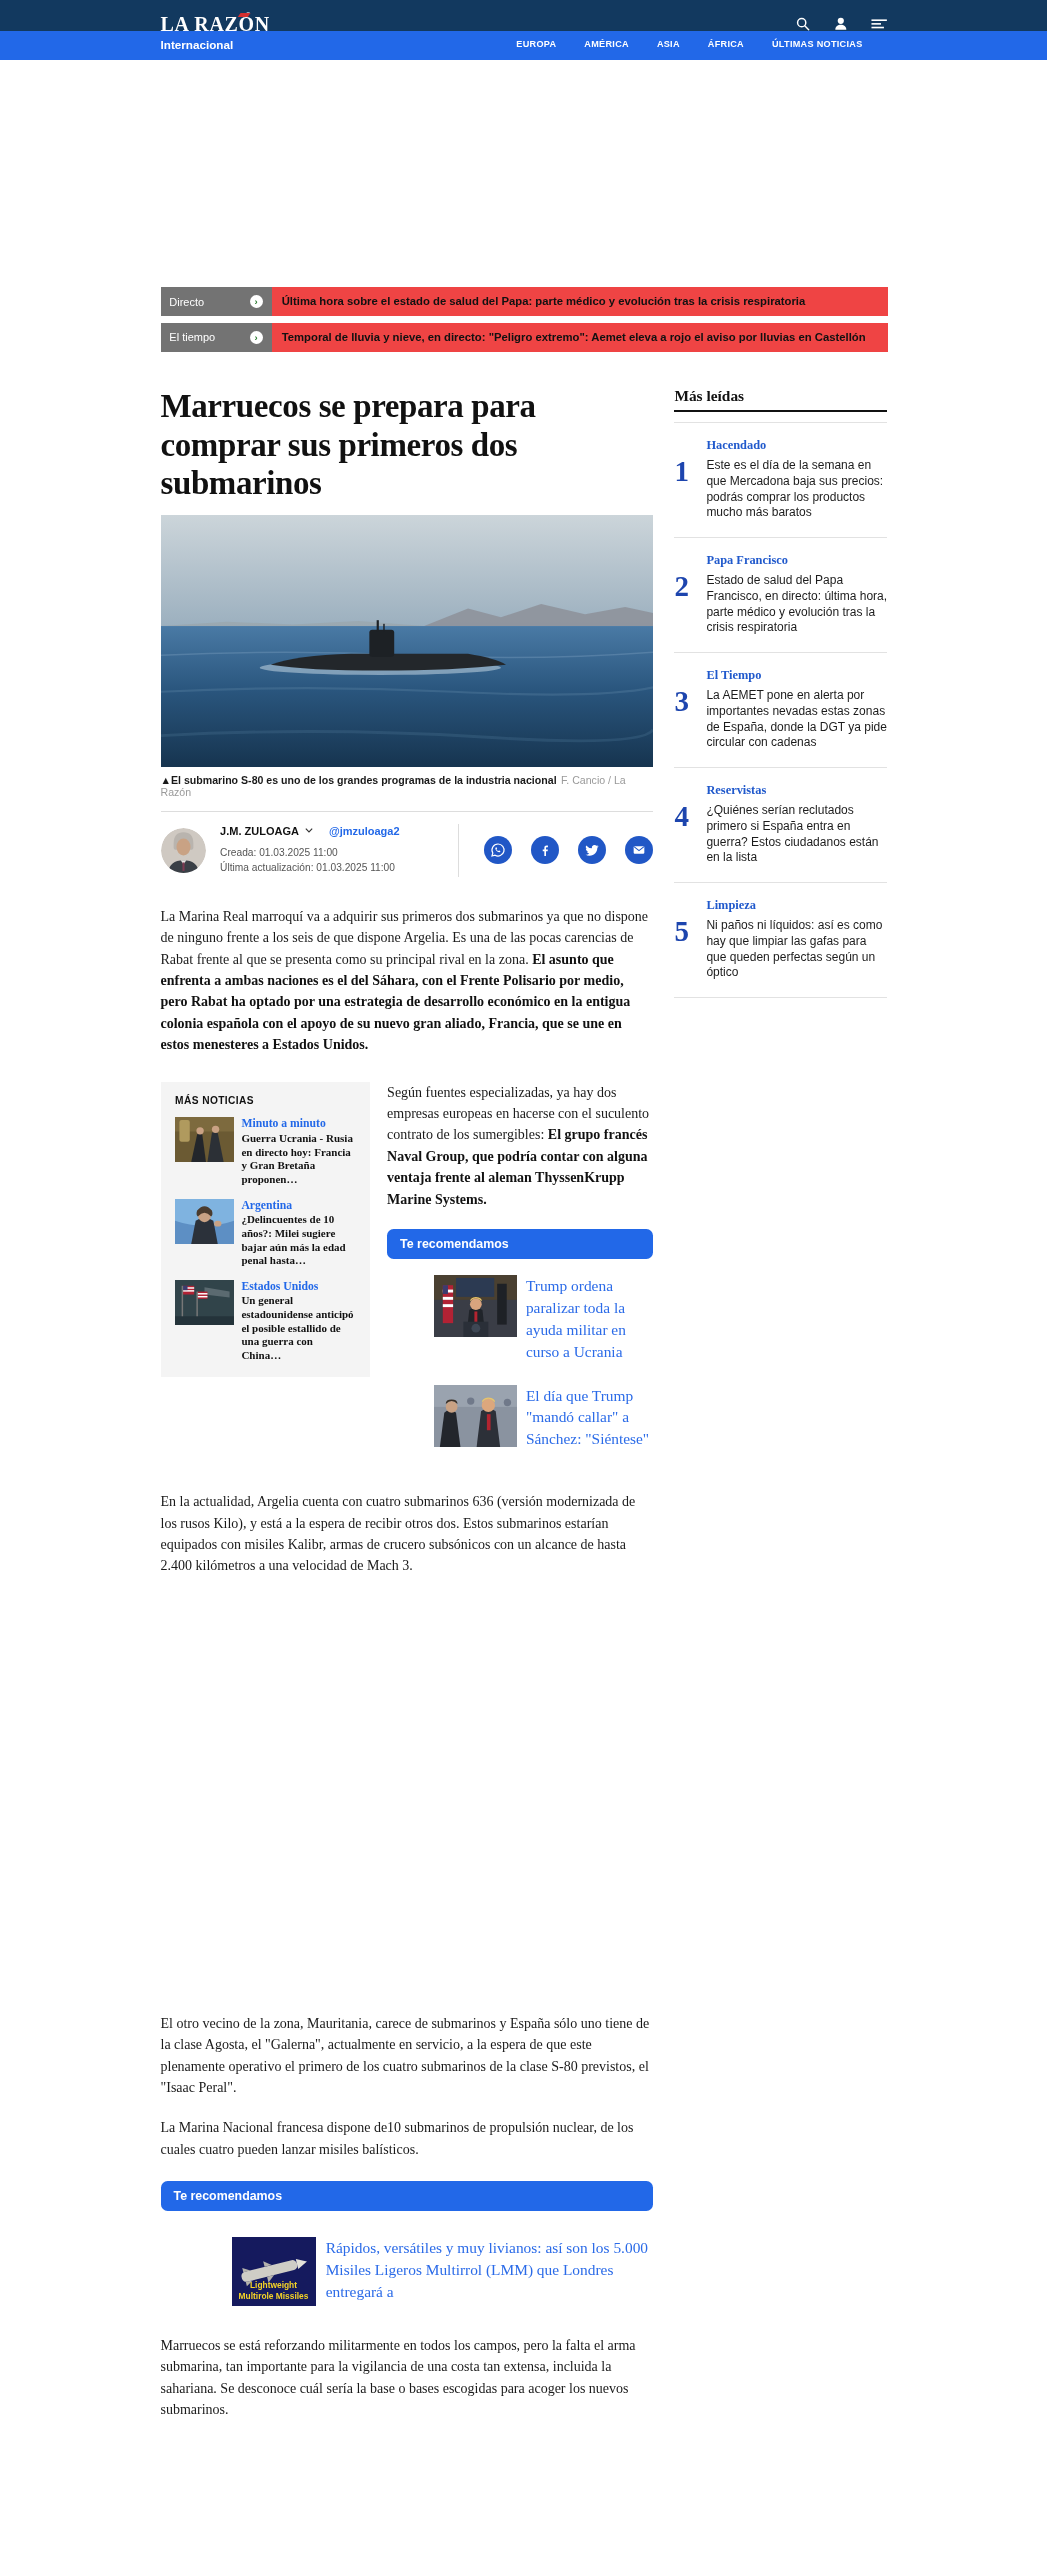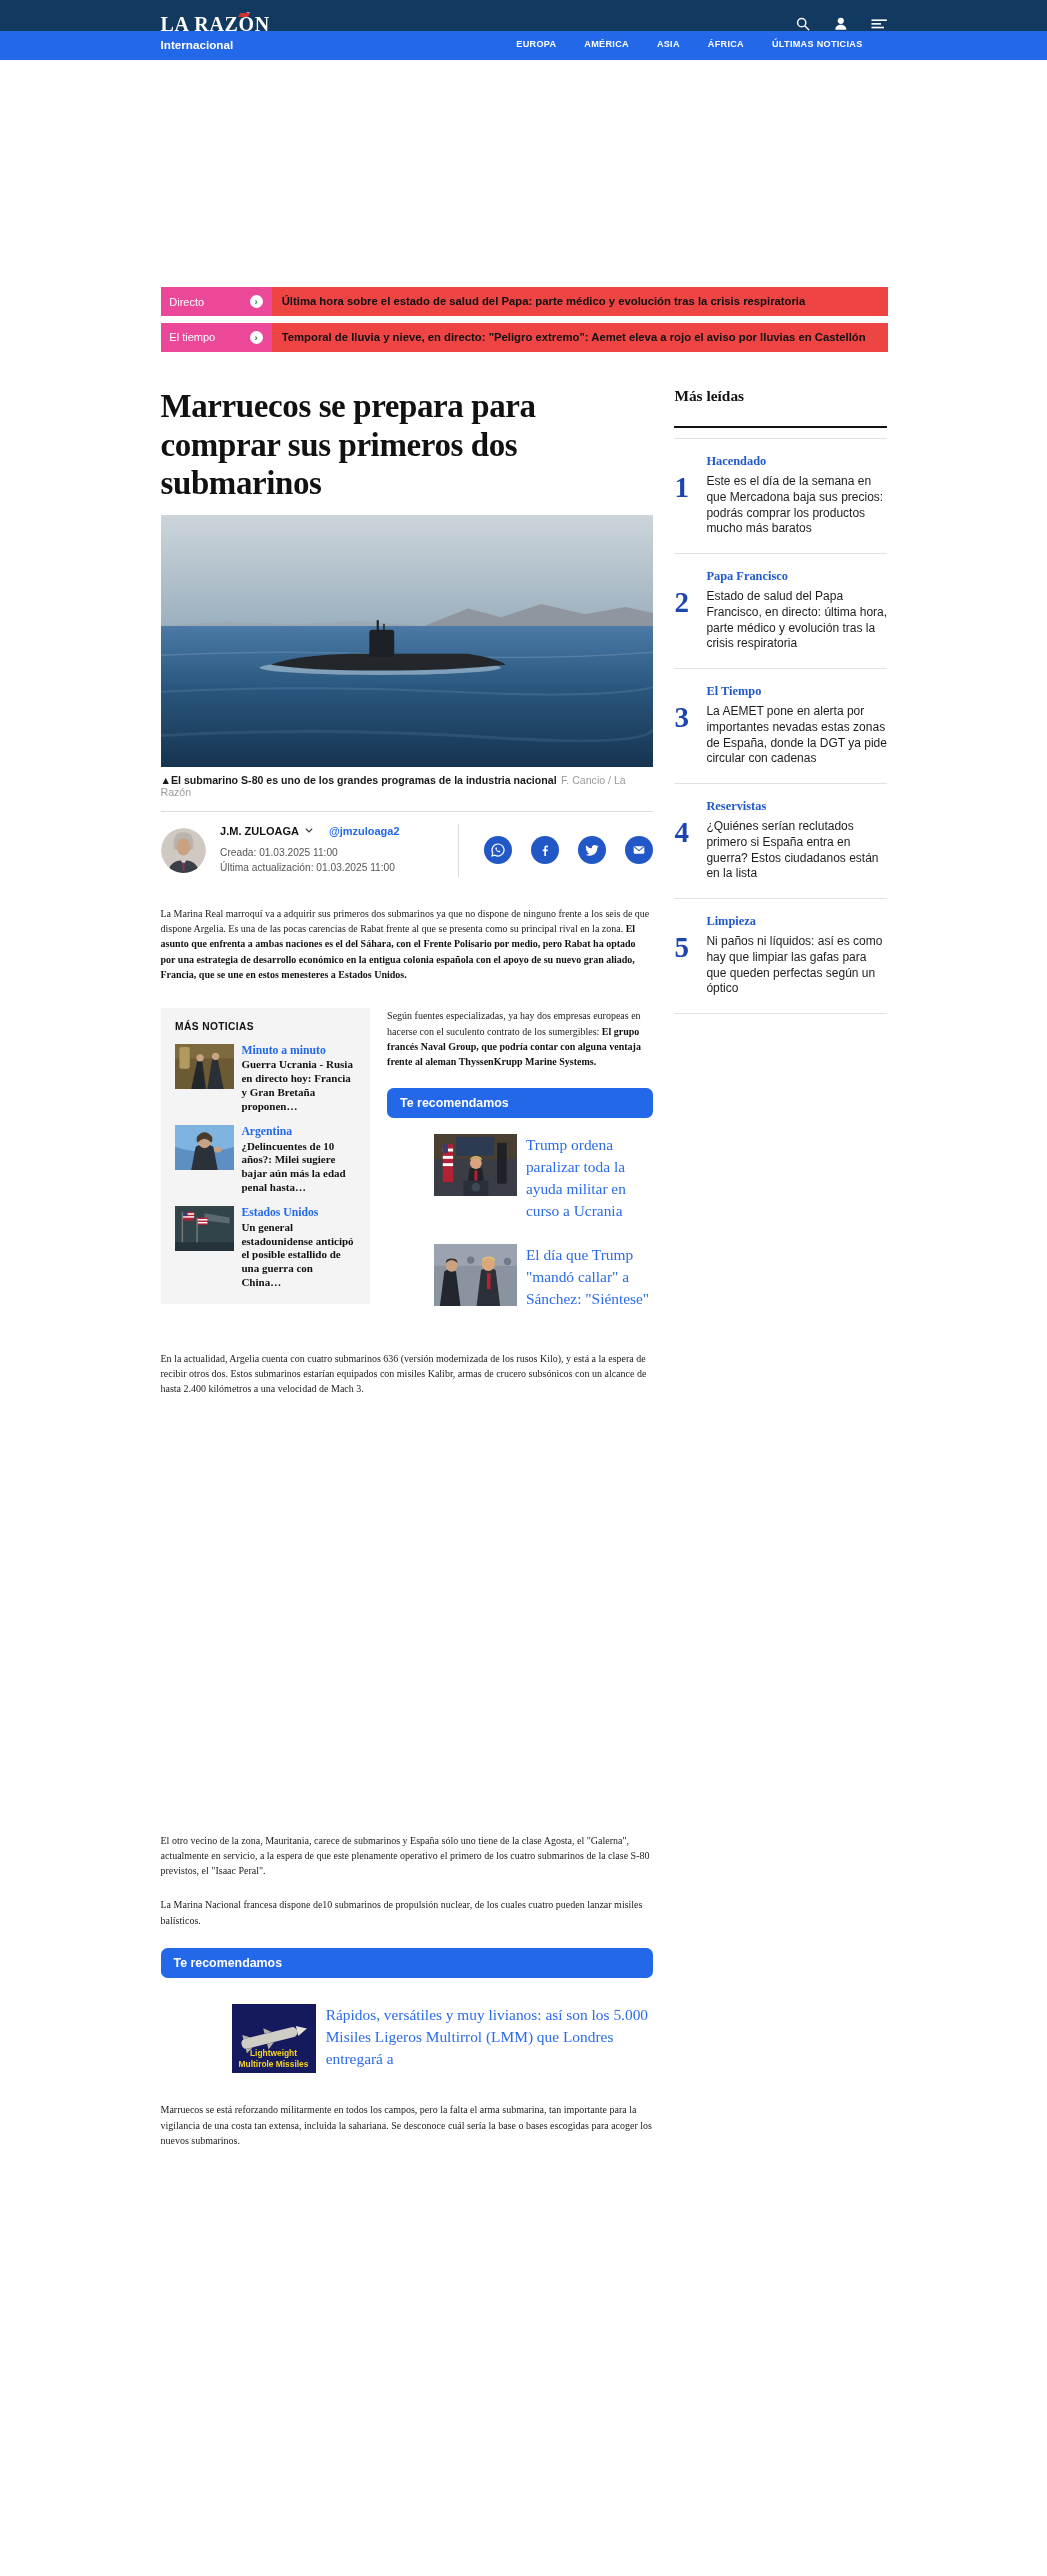--- a/index.html
+++ b/index.html
@@ -23,21 +23,21 @@
   .nav { height: 29px; background: #2268e8; }
   .nav-inner { height: 26px; display: flex; align-items: center; }
   .nav-section { color: #fff; font-weight: 700; font-size: 11.7px; }
   .nav-items { margin-left: auto; margin-right: 25px; display: flex; gap: 28px; }
   .nav-item { color: #fff; font-weight: 700; font-size: 9.1px; letter-spacing: 0.3px; cursor: pointer; }
 
   .top-gap { height: 227px; }
 
   
   .live-row { display: flex; margin-bottom: 6.6px; cursor: pointer; }
-  .live-badge { width: 111px; flex: 0 0 111px; background: #ec4899; color: #fff;
+  .live-badge { width: 111px; flex: 0 0 111px; background: #737373; color: #fff;
     display: flex; align-items: center; justify-content: space-between; padding: 0 8.8px; font-size: 11px; }
   .live-badge .dot { width: 13px; height: 13px; border-radius: 50%; background: #fff; color: #2e7d32;
     font-weight: 700; font-size: 9.5px; display: flex; align-items: center; justify-content: center; }
   .live-head { flex: 1; background: #ef4444; font-weight: 700; font-size: 11.3px;
     padding: 7.3px 10.2px; line-height: 1.3; color: #111; }
 
   
   .main { display: flex; gap: 11.7px; margin-top: 35px; }
   .article-col { width: 492px; flex: 0 0 492px; }
   .sidebar { width: 223px; flex: 0 0 223px; }
@@ -58,21 +58,21 @@
   .author-line { display: flex; align-items: center; gap: 5.9px; }
   .author-name { font-weight: 700; font-size: 11px; color: #111; cursor: pointer; }
   .chev { width: 8px; height: 5.1px; margin-right: 10.2px; }
   .author-handle { font-weight: 700; font-size: 11px; color: #2268e8; cursor: pointer; }
   .author-dates { margin-top: 8.8px; font-size: 10.2px; color: #555; line-height: 1.45; }
   .share-wrap { display: flex; align-items: center; gap: 19px; border-left: 0.7px solid #ddd;
     padding-left: 25px; height: 53px; }
   .share-btn { width: 28px; height: 28px; border-radius: 50%; background: #2157c6;
     display: flex; align-items: center; justify-content: center; cursor: pointer; }
 
-  .para { font-family: "Liberation Serif", serif; font-size: 10px; line-height: 1.53;
+  .para { font-family: "Liberation Serif", serif; font-size: 14px; line-height: 1.53;
     color: #1a1a1a; margin-top: 19px; }
   .para strong { color: #111; }
 
   
   .news-row { display: flex; gap: 17.6px; margin-top: 26px; }
   .mn-box { width: 209px; flex: 0 0 209px; background: #f4f4f4; padding: 13px 14.6px; align-self: flex-start; }
   .mn-title { font-size: 10.2px; font-weight: 700; letter-spacing: 0.4px; color: #111; margin-bottom: 11.7px; }
   .mn-item { display: flex; gap: 7.3px; margin-bottom: 11.7px; cursor: pointer; }
   .mn-item:last-child { margin-bottom: 1.5px; }
   .mn-thumb { width: 59px; height: 45px; flex: 0 0 59px; }
@@ -95,21 +95,21 @@
   .reco-full-item { display: flex; gap: 10.2px; margin: 26px 0 29px 71px; cursor: pointer; }
   .missile-thumb { width: 84px; height: 69px; flex: 0 0 84px; background: #151a5e;
     position: relative; overflow: hidden; }
   .missile-label { position: absolute; bottom: 4.4px; left: 0; right: 0; text-align: center;
     color: #f5d326; font-weight: 700; font-size: 8.4px; line-height: 1.25; }
   .reco-full-item .reco-link { max-width: 333px; }
 
   
   .sb-inner { margin-left: 10.2px; }
   .sb-title { font-family: "Liberation Serif", serif; font-weight: 700; font-size: 15.4px;
-    color: #111; padding-bottom: 21px; border-bottom: 2.2px solid #111; }
+    color: #111; padding-bottom: 5px; border-bottom: 2.2px solid #111; }
   .sb-list { margin-top: 10.2px; border-bottom: 0.7px solid #e2e2e2; }
   .sb-item { border-top: 0.7px solid #e2e2e2; padding: 14.6px 0 16px; display: flex; cursor: pointer; }
   .sb-rank { width: 32px; flex: 0 0 32px; font-family: "Liberation Serif", serif; font-weight: 700;
     font-size: 29px; line-height: 1; color: #1d45ae; padding-top: 19px; }
   .sb-kicker { font-family: "Liberation Serif", serif; font-weight: 700; font-size: 12.4px; color: #2059cc; }
   .sb-text { margin-top: 5.1px; font-size: 12px; line-height: 1.32; color: #1c1c1c; }
 </style>
 </head>
 <body>
 

